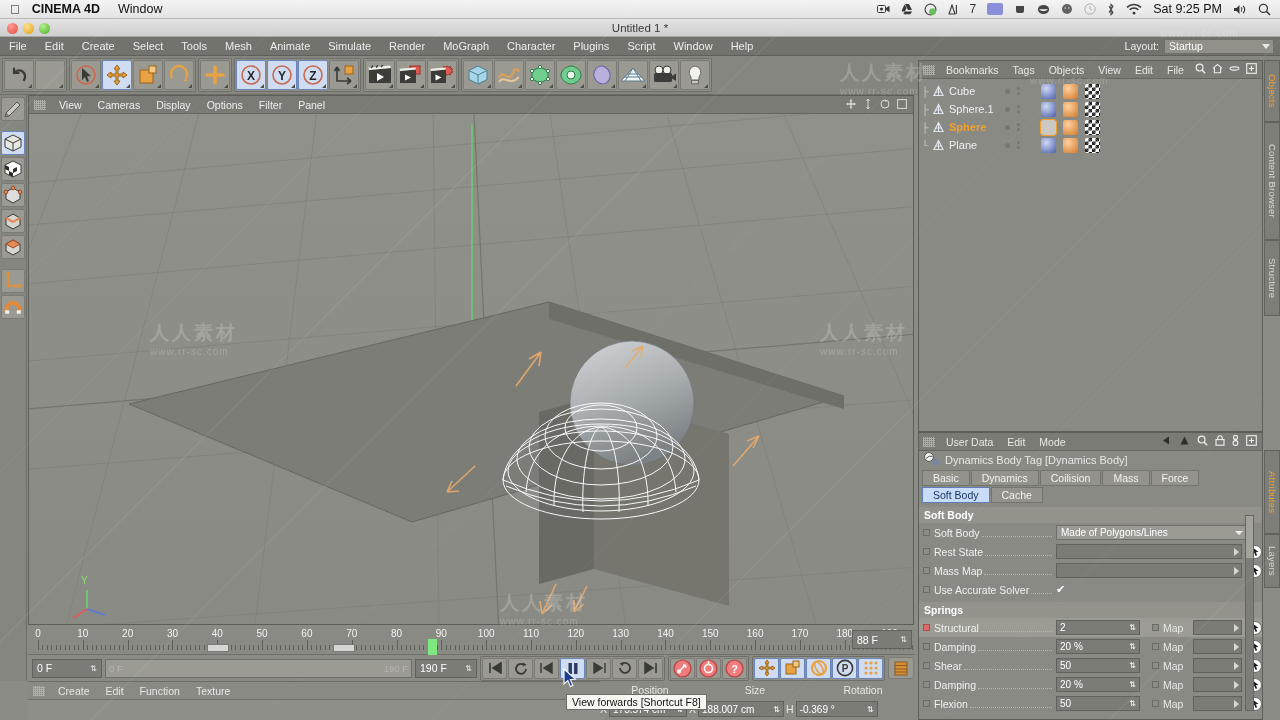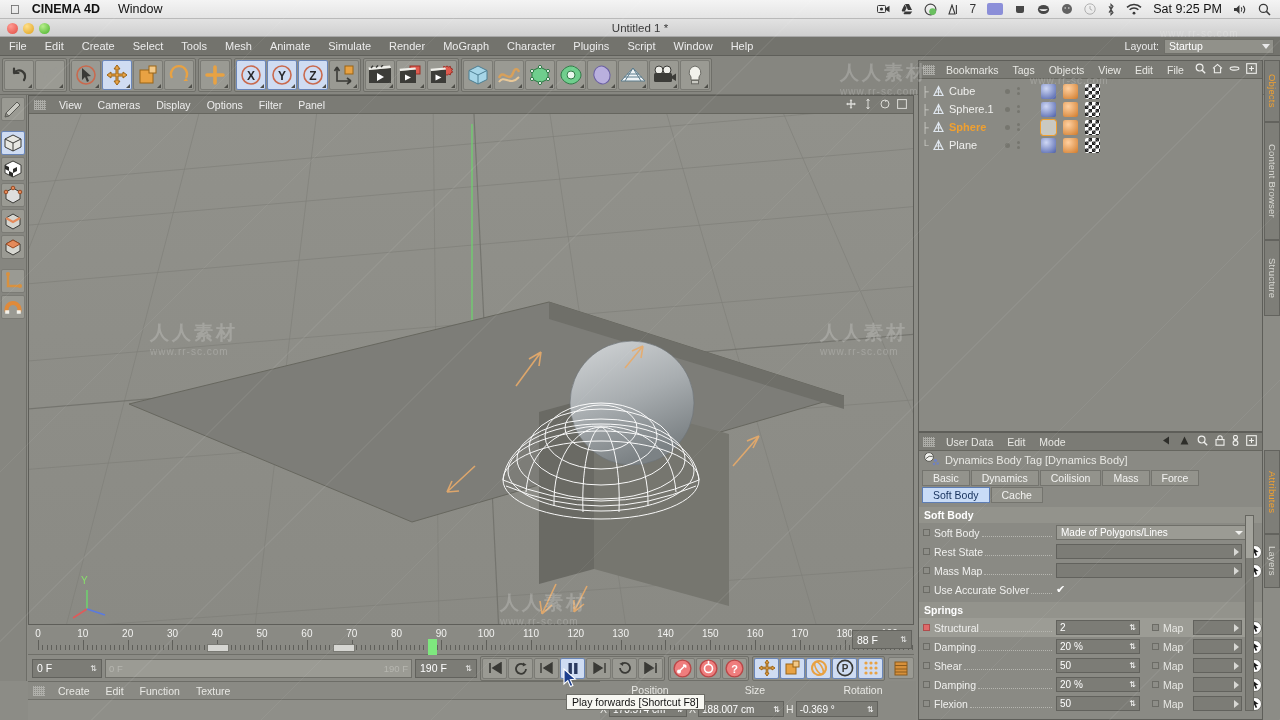--- a/index.html
+++ b/index.html
@@ -1439,21 +1439,21 @@
   </div>
 
   <div class="vtabs" id="vtabs">
       <div class="vtab sel" style="height: 62px;">Objects</div>
       <div class="vtab" style="height: 118px;">Content Browser</div>
       <div class="vtab" style="height: 76px;">Structure</div>
       <div class="vtab sel" style="height: 84px; margin-top: 134px;">Attributes</div>
       <div class="vtab" style="height: 54px;">Layers</div>
     </div>
 
-  <div class="tooltip">Play forwards [Shortcut F8]</div>
+  <div class="tooltip">View forwards [Shortcut F8]</div>
 
   <div class="cursor">
     <svg width="15" height="21" viewBox="0 0 15 21">
         <path d="M1 1 L1 16 L4.8 12.6 L7.4 18.6 L9.9 17.5 L7.3 11.7 L12.3 11.2 Z" fill="#1d3f8f" stroke="#fff" stroke-width="1.1"></path>
       </svg>
   </div>
 
   <div id="wmlayer">
       <div class="wm" style="left: 150px; top: 320px;">人人素材<small>www.rr-sc.com</small></div>
       <div class="wm" style="left: 500px; top: 590px;">人人素材<small>www.rr-sc.com</small></div>

